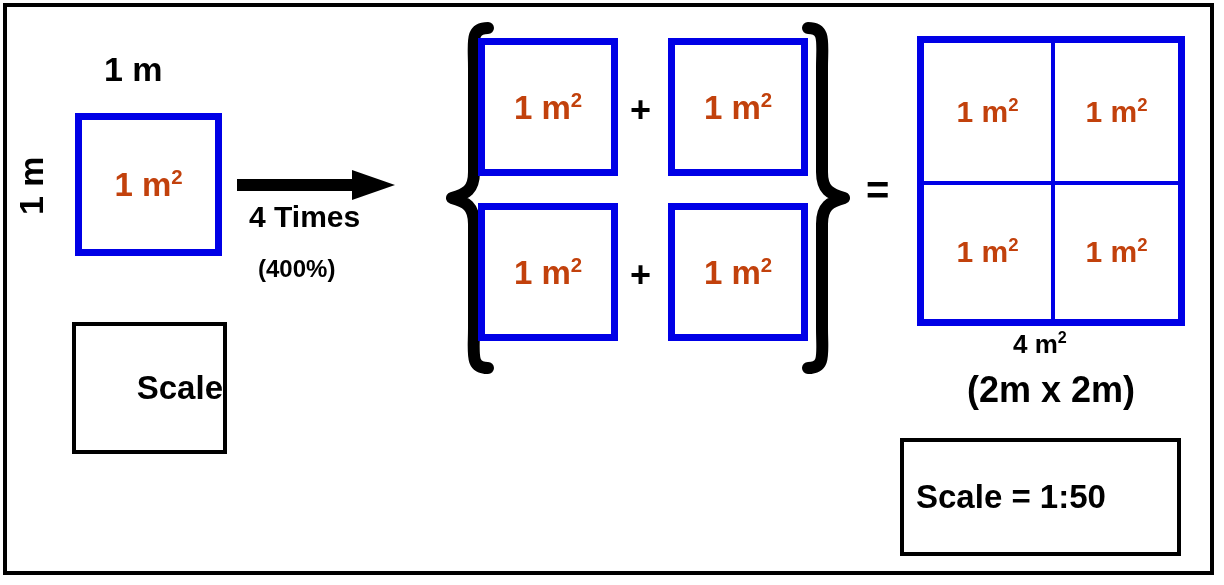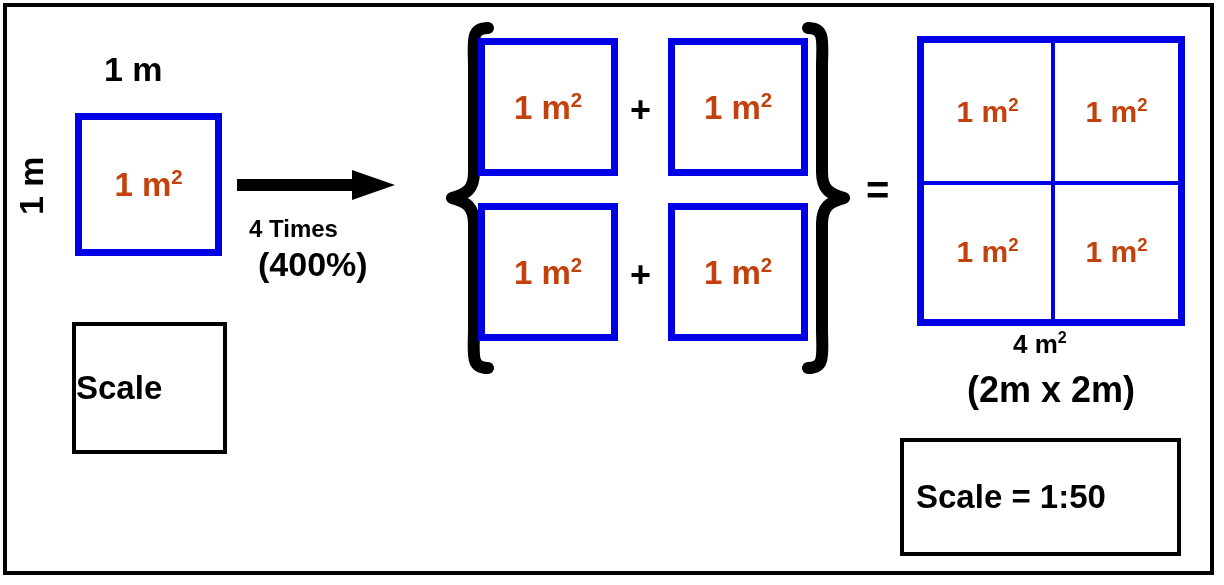--- a/index.html
+++ b/index.html
@@ -63,21 +63,21 @@
     vertical-align: super;
     line-height: 0;
   }
   .black-box {
     position: absolute;
     border: 4px solid #000000;
     box-sizing: border-box;
     background: #ffffff;
     display: flex;
     flex-direction: column;
-    align-items: flex-start;
+    align-items: flex-end;
     justify-content: center;
   }
   .black-box .bx-line {
     font-size: 33px;
     font-weight: bold;
     color: #000000;
     white-space: nowrap;
     line-height: 1.18;
   }
   .black-box.left-align {
@@ -186,22 +186,22 @@
 
   <div class="black-box" style="left:72px; top:322px; width:155px; height:132px;">
     <div class="bx-line">Scale</div>
   </div>
 
   <svg id="arrow" viewBox="0 0 158 30">
     <rect x="0" y="9" width="122" height="12" fill="#000000"></rect>
     <polygon points="115,0 158,15 115,30" fill="#000000"></polygon>
   </svg>
 
-  <div class="plain-label" style="left:249px; top:216px; font-size:24px;">4 Times</div>
-  <div class="plain-label" style="left:258px; top:245px; font-size:34px;">(400%)</div>
+  <div class="plain-label" style="left:249px; top:200px; font-size:30px;">4 Times</div>
+  <div class="plain-label" style="left:258px; top:256px; font-size:24px;">(400%)</div>
 
   <svg class="brace" id="brace-left" viewBox="0 0 52 352" preserveAspectRatio="none">
     <path d="M 44 6
              C 26 6, 30 20, 30 46
              L 30 150
              C 30 168, 22 172, 8 176
              C 22 180, 30 184, 30 202
              L 30 306
              C 30 332, 26 346, 44 346" fill="none" stroke="#000000" stroke-width="12" stroke-linecap="round" stroke-linejoin="round"></path>
   </svg>

